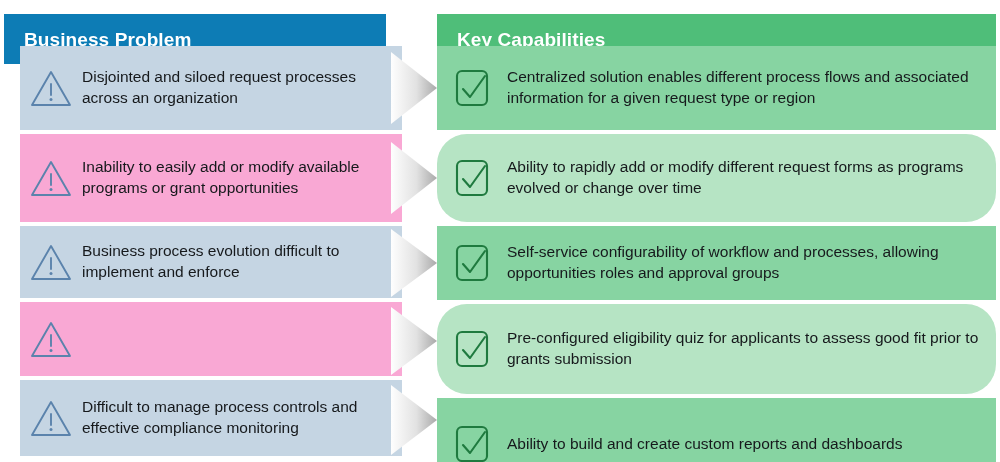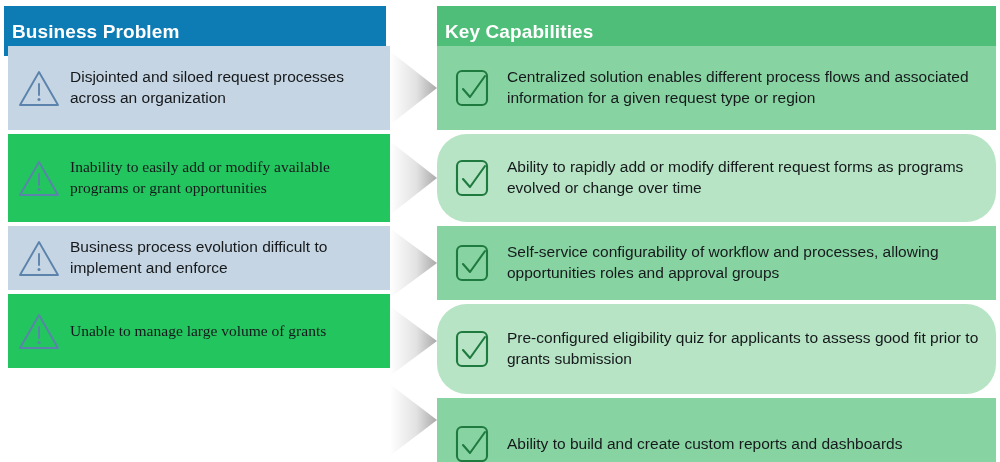--- a/index.html
+++ b/index.html
@@ -17,26 +17,26 @@
   #canvas {
     position: relative;
     width: 1000px;
     height: 462px;
     background: #ffffff;
   }
 
   
   .hdr {
     position: absolute;
-    top: 6px;
+    top: 14px;
     height: 50px;
     display: flex;
     align-items: center;
     box-sizing: border-box;
-    padding-left: 8px;
+    padding-left: 20px;
   }
   .hdr-text {
     color: #ffffff;
     font-size: 19px;
     font-weight: bold;
     letter-spacing: 0.1px;
     line-height: 1;
     white-space: nowrap;
   }
   #hdr-left {
@@ -50,34 +50,34 @@
     background: #4fbe79;
     text-align: center;
   }
 
   
   .col {
     position: absolute;
     top: 46px;
     height: 412px;
   }
-  #col-left  { left: 8px;   width: 382px; }
+  #col-left  { left: 20px;   width: 382px; }
   #col-right { left: 437px; width: 559px; }
 
   .row {
     position: relative;
     box-sizing: border-box;
     display: flex;
     align-items: center;
     width: 100%;
   }
 
   
   #col-left  .row.tone-a { background: #c5d5e3; }
-  #col-left  .row.tone-b { background: #22c55e; font-family: Liberation Serif, serif; }
+  #col-left  .row.tone-b { background: #f9a8d4; }
   #col-right .row.tone-a { background: #87d4a2; }
   #col-right .row.tone-b { background: #b6e4c4; border-radius: 30px; }
 
   .row-gap { height: 4px; background: #ffffff; width: 100%; }
 
   
   .icon-cell {
     flex: 0 0 auto;
     display: flex;
     align-items: center;
@@ -132,42 +132,51 @@
         <span class="icon-cell">
           <svg width="44" height="40" viewBox="0 0 44 40" aria-hidden="true">
             <path d="M22 4 L41 37 L3 37 Z" fill="none" stroke="#5b83ac" stroke-width="1.9" stroke-linejoin="round"></path>
             <line x1="22" y1="16" x2="22" y2="27" stroke="#5b83ac" stroke-width="1.9" stroke-linecap="round"></line>
             <circle cx="22" cy="31.5" r="1.5" fill="#5b83ac"></circle>
           </svg>
         </span>
         <div class="row-text">Inability to easily add or modify available programs or grant opportunities</div>
       </div>
       <div class="row-gap"></div>
-      <div class="row tone-a" style="height:64px">
+      <div class="row tone-a" style="height:72px">
         <span class="icon-cell">
           <svg width="44" height="40" viewBox="0 0 44 40" aria-hidden="true">
             <path d="M22 4 L41 37 L3 37 Z" fill="none" stroke="#5b83ac" stroke-width="1.9" stroke-linejoin="round"></path>
             <line x1="22" y1="16" x2="22" y2="27" stroke="#5b83ac" stroke-width="1.9" stroke-linecap="round"></line>
             <circle cx="22" cy="31.5" r="1.5" fill="#5b83ac"></circle>
           </svg>
         </span>
         <div class="row-text">Business process evolution difficult to implement and enforce</div>
       </div>
       <div class="row-gap"></div>
       <div class="row tone-b" style="height:74px">
         <span class="icon-cell">
           <svg width="44" height="40" viewBox="0 0 44 40" aria-hidden="true">
             <path d="M22 4 L41 37 L3 37 Z" fill="none" stroke="#5b83ac" stroke-width="1.9" stroke-linejoin="round"></path>
             <line x1="22" y1="16" x2="22" y2="27" stroke="#5b83ac" stroke-width="1.9" stroke-linecap="round"></line>
             <circle cx="22" cy="31.5" r="1.5" fill="#5b83ac"></circle>
           </svg>
         </span>
-        <div class="row-text">Unable to manage large volume of grants</div>
-      </div>
-      <div class="row-gap"></div>
+      </div>
+      <div class="row-gap"></div>
+      <div class="row tone-a" style="height:76px">
+        <span class="icon-cell">
+          <svg width="44" height="40" viewBox="0 0 44 40" aria-hidden="true">
+            <path d="M22 4 L41 37 L3 37 Z" fill="none" stroke="#5b83ac" stroke-width="1.9" stroke-linejoin="round"></path>
+            <line x1="22" y1="16" x2="22" y2="27" stroke="#5b83ac" stroke-width="1.9" stroke-linecap="round"></line>
+            <circle cx="22" cy="31.5" r="1.5" fill="#5b83ac"></circle>
+          </svg>
+        </span>
+        <div class="row-text">Difficult to manage process controls and effective compliance monitoring</div>
+      </div>
     </div>
 
   <div id="arrow-layer">
       <div class="arrow" style="top:52px;height:72px">
         <svg viewBox="0 0 46 100" preserveAspectRatio="none" aria-hidden="true">
           <defs>
             <linearGradient id="ag0" x1="0" y1="0" x2="1" y2="0">
               <stop offset="0%" stop-color="#fefefe"></stop>
               <stop offset="55%" stop-color="#e2e2e2"></stop>
               <stop offset="100%" stop-color="#a9a9a9"></stop>

